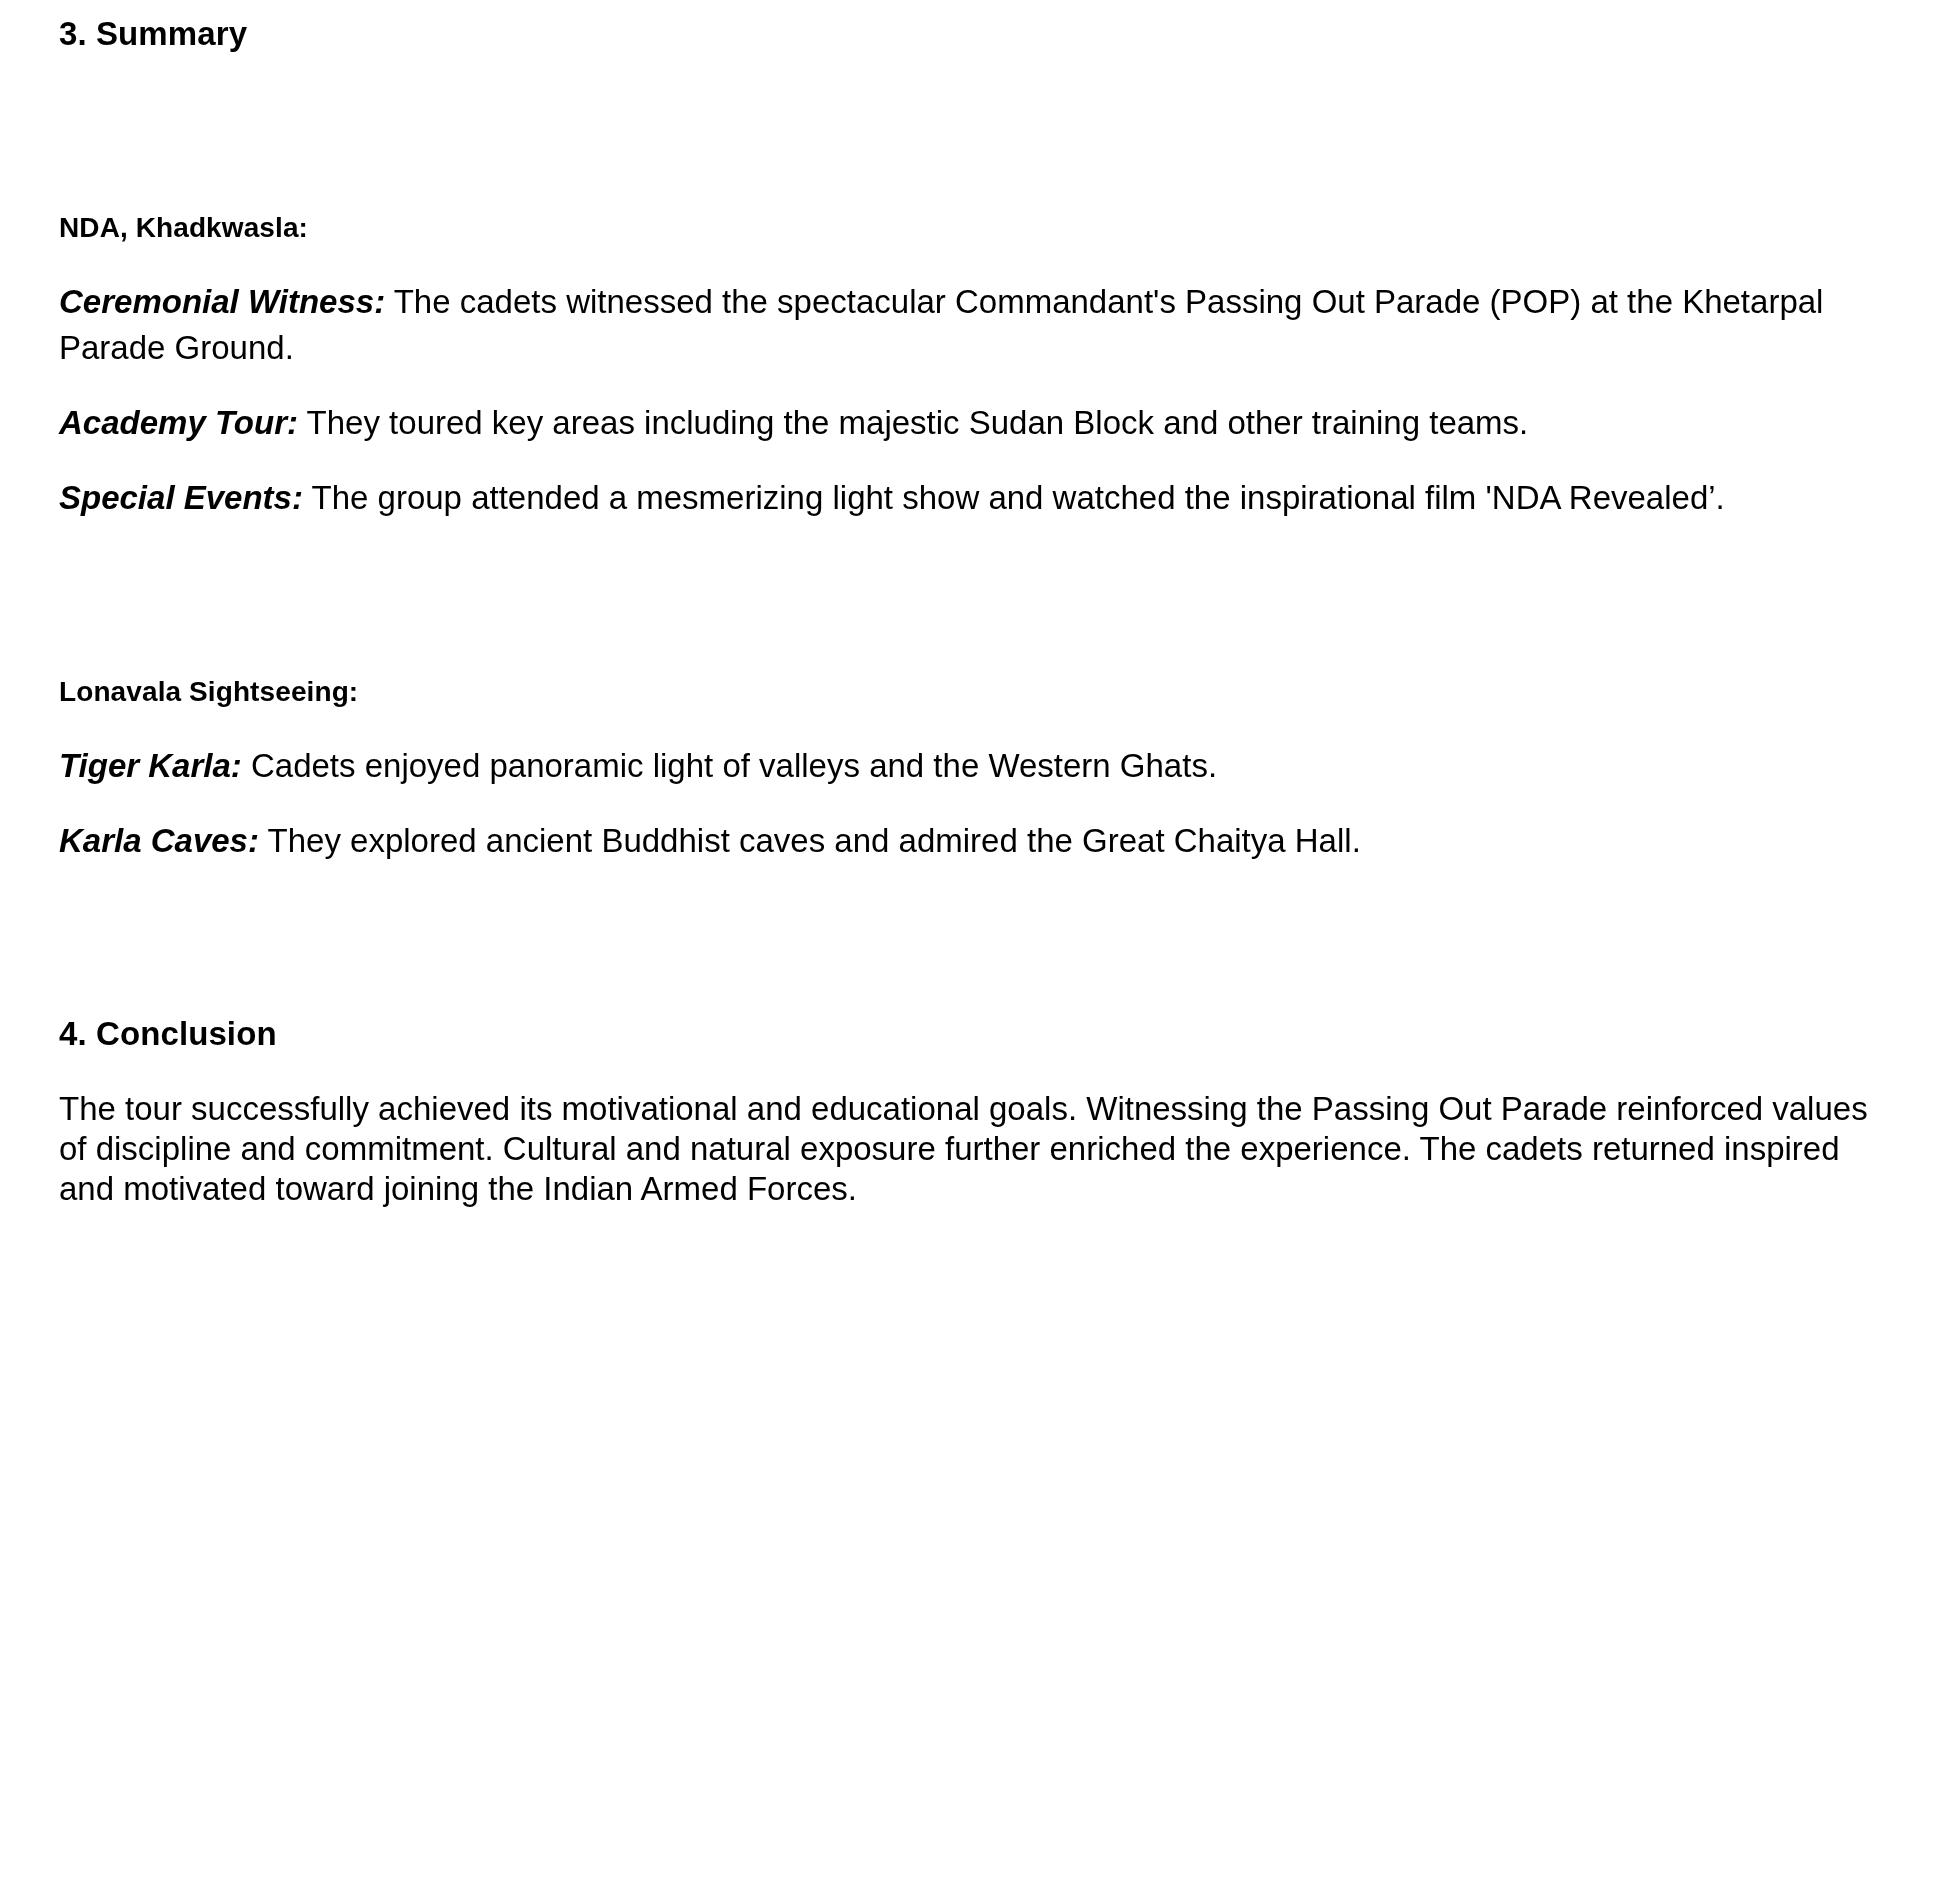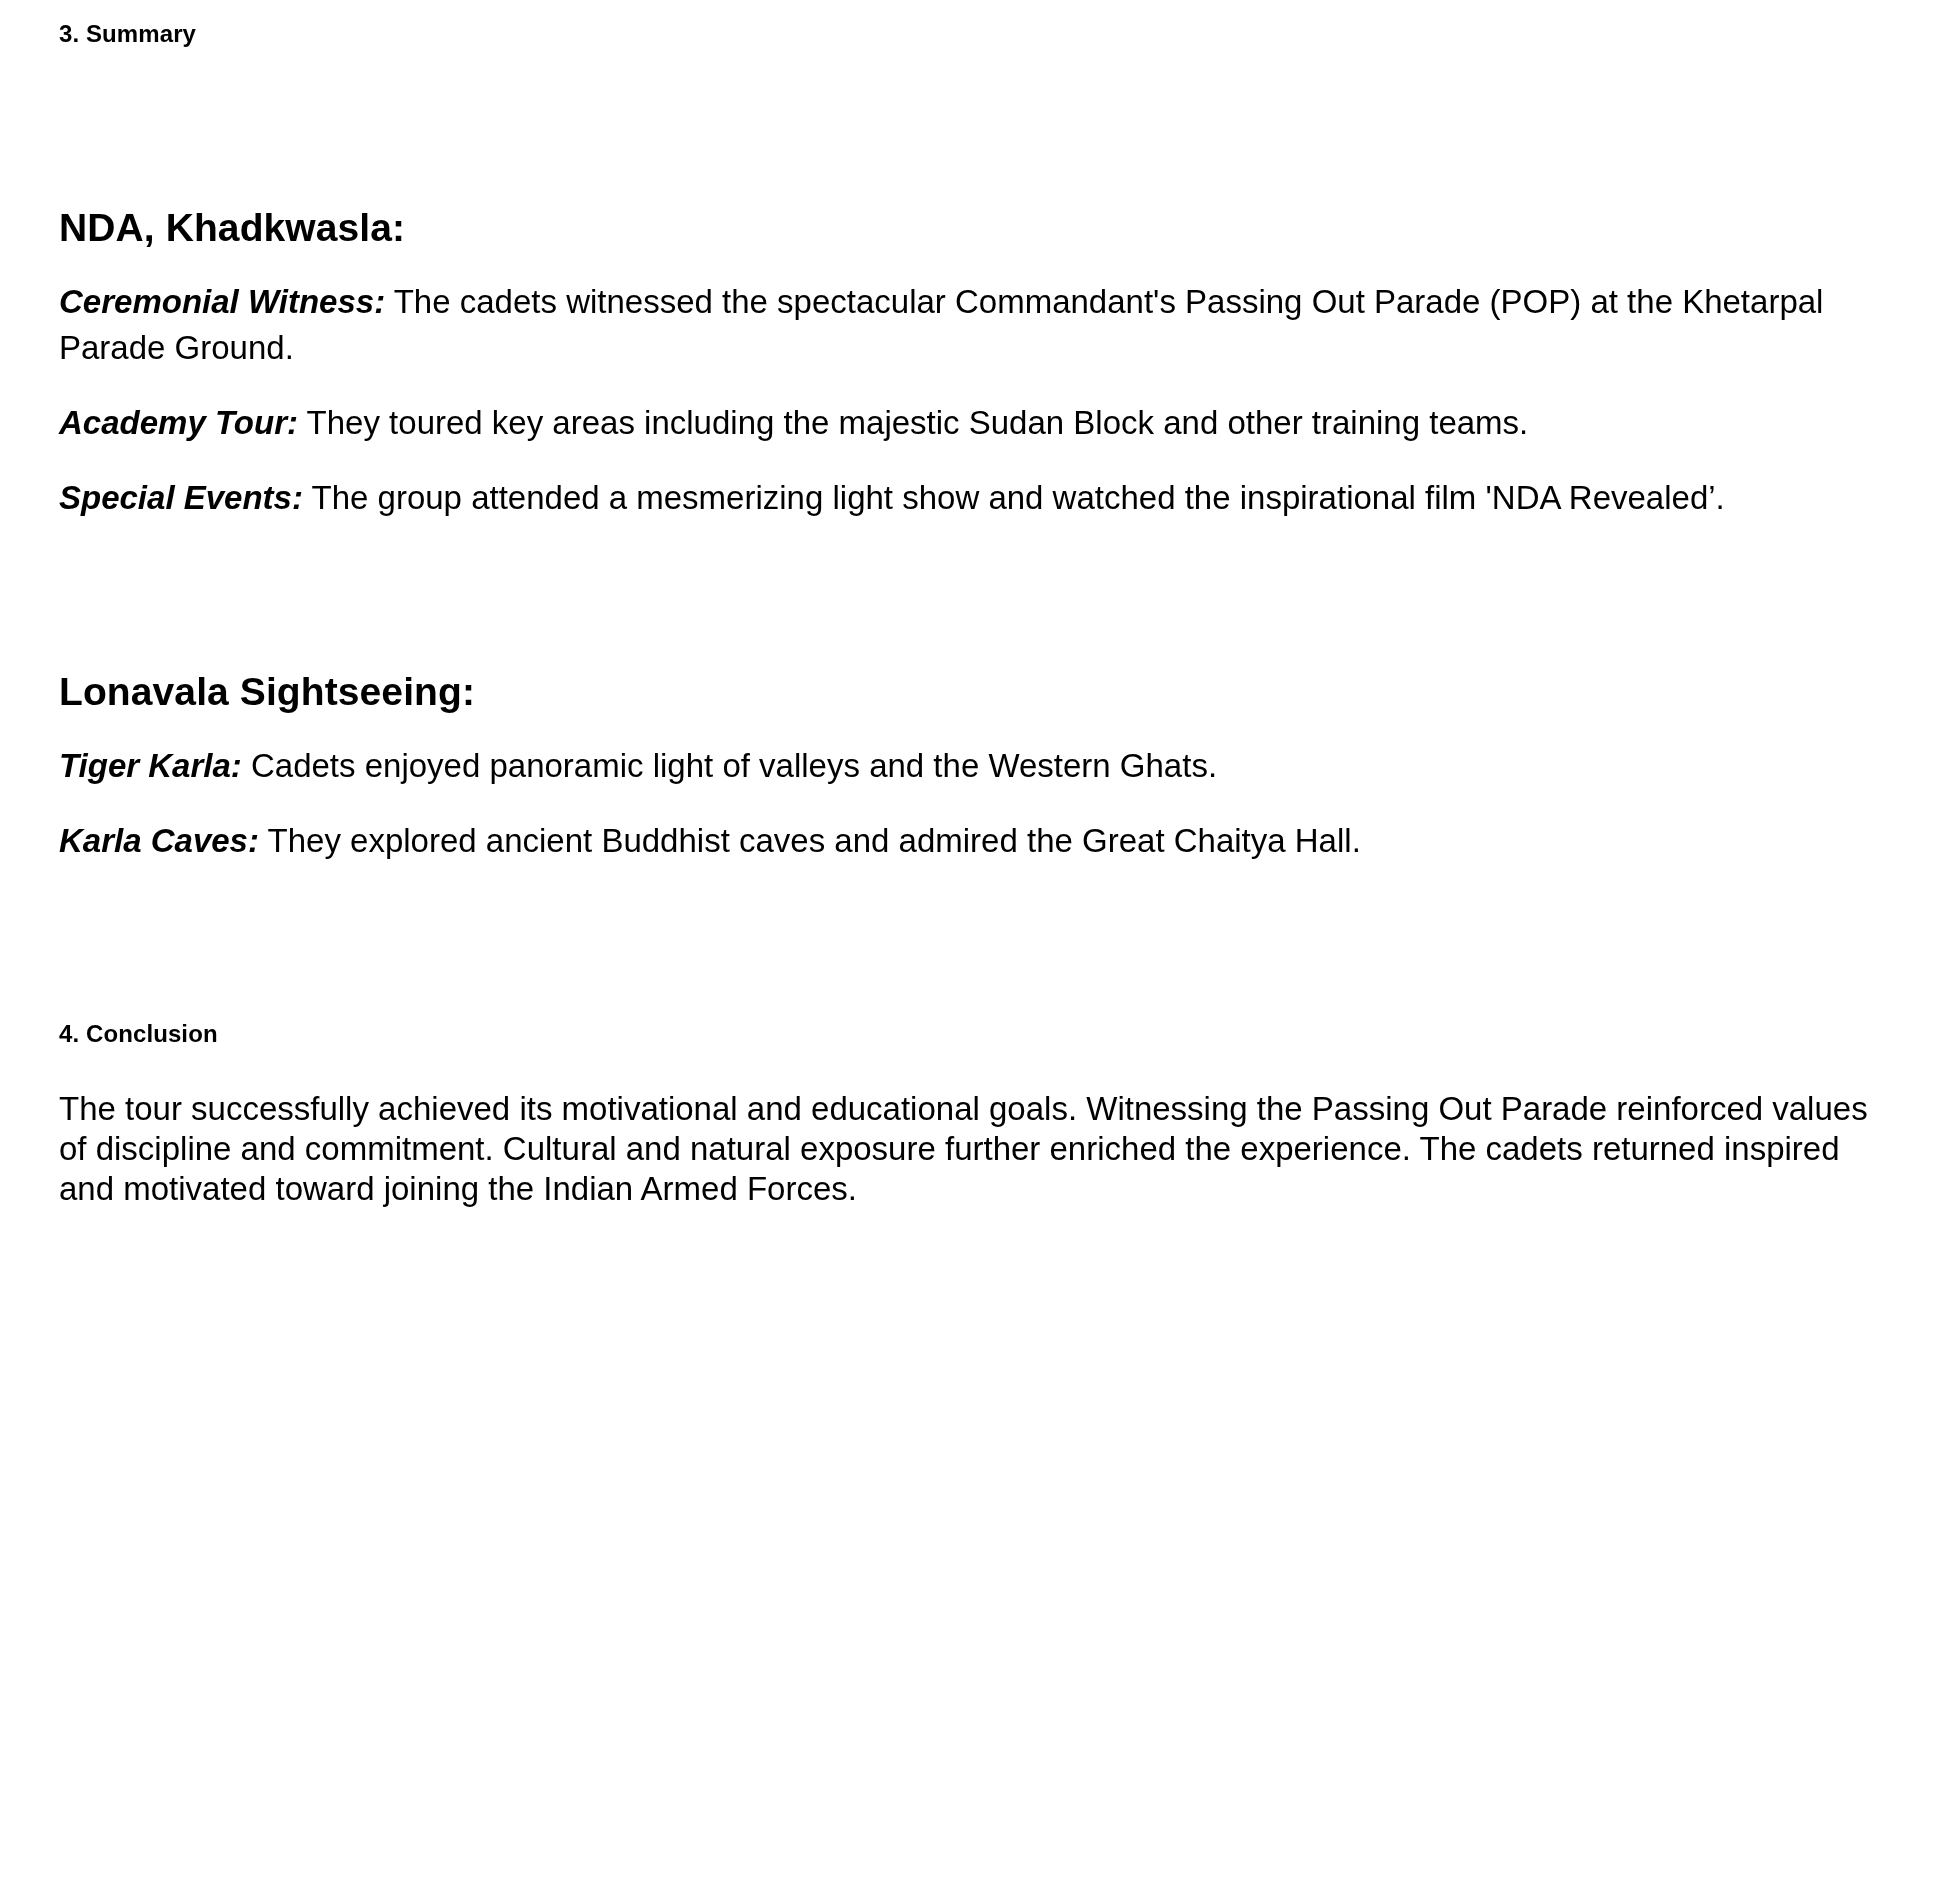--- a/index.html
+++ b/index.html
@@ -17,28 +17,28 @@
   .page {
     position: relative;
     width: 1952px;
     height: 1885px;
     background: #ffffff;
     box-sizing: border-box;
     padding: 0 78px 0 59px;
     overflow: hidden;
   }
   .doc-heading {
-    font-size: 24px;
+    font-size: 33px;
     font-weight: bold;
     line-height: 42px;
     letter-spacing: 0.1px;
     margin: 0;
   }
   .sub-heading {
-    font-size: 39px;
+    font-size: 28px;
     font-weight: bold;
     line-height: 44px;
     letter-spacing: 0.1px;
     margin: 0;
   }
   .para {
     font-size: 33px;
     font-weight: normal;
     line-height: 46px;
     margin: 0;

